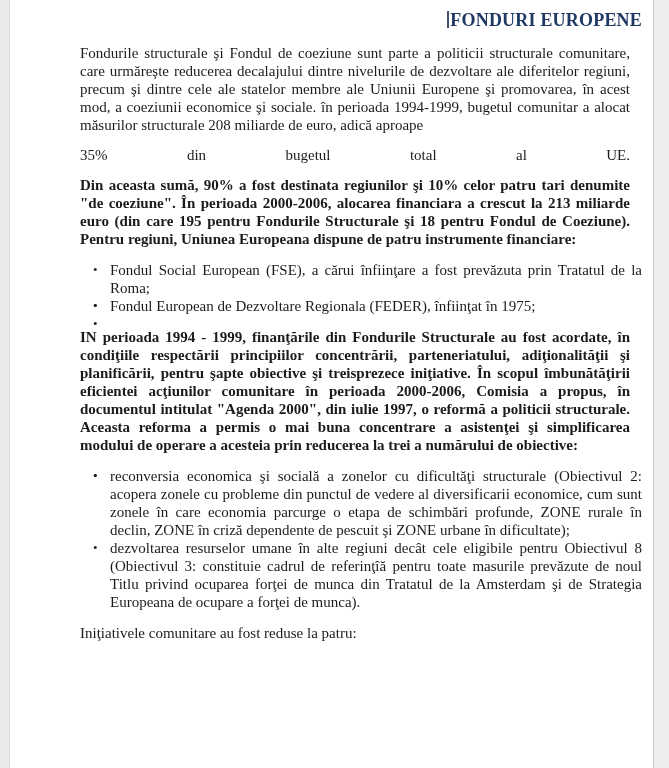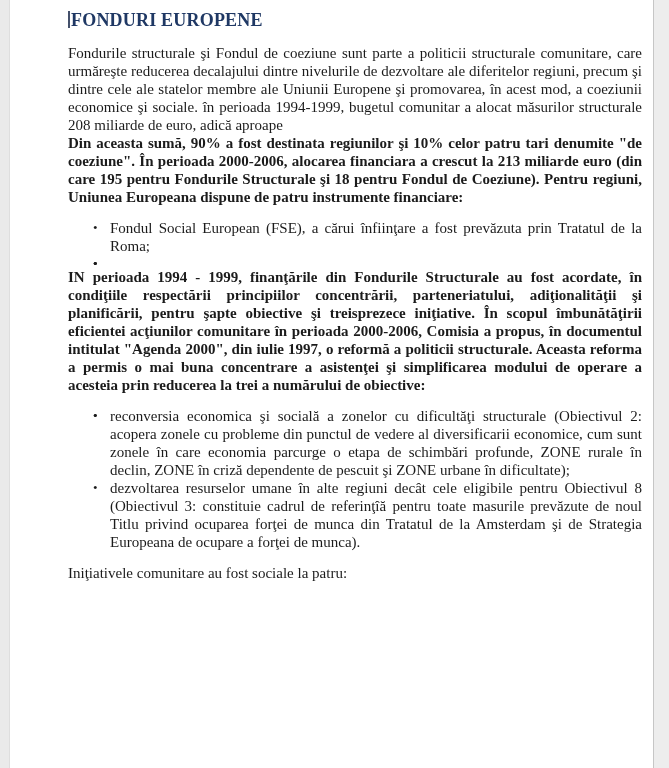--- a/index.html
+++ b/index.html
@@ -37,31 +37,32 @@
     font-size: 15px;
     line-height: 18px;
   }
   .doc-title {
     margin: 0 0 13px 0;
     font-size: 18px;
     line-height: 22px;
     font-weight: 700;
     color: #1f3864;
     letter-spacing: 0.2px;
+    text-align: right;
   }
   .caret {
     display: inline-block;
     width: 2px;
     height: 17px;
     background: #44506b;
     vertical-align: -2px;
     margin-right: 1px;
   }
   .para {
-    margin: 0;
+    margin: 12px;
     text-align: justify;
   }
   .para.block-gap {
     margin-bottom: 13px;
     font-weight: bold;
   }
   .stretch-line {
     text-align: justify;
     -moz-text-align-last: justify;
     text-align-last: justify;
@@ -87,32 +88,33 @@
 <body>
 
 <div class="edge-left"></div>
 <div class="edge-right"></div>
 
 <div class="content">
 
   <h1 class="doc-title"><span class="caret"></span><span>FONDURI EUROPENE</span></h1>
 
   <p class="para">Fondurile structurale şi Fondul de coeziune sunt parte a politicii structurale comunitare, care urmăreşte reducerea decalajului dintre nivelurile de dezvoltare ale diferitelor regiuni, precum şi dintre cele ale statelor membre ale Uniunii Europene şi promovarea, în acest mod, a coeziunii economice şi sociale. în perioada 1994-1999, bugetul comunitar a alocat măsurilor structurale 208 miliarde de euro, adică aproape</p>
+  <div class="para stretch-line">35% din bugetul total al UE.</div>
   <p class="para block-gap">Din aceasta sumă, 90% a fost destinata regiunilor şi 10% celor patru tari denumite "de coeziune". În perioada 2000-2006, alocarea financiara a crescut la 213 miliarde euro (din care 195 pentru Fondurile Structurale şi 18 pentru Fondul de Coeziune). Pentru regiuni, Uniunea Europeana dispune de patru instrumente financiare:</p>
 
   <ul class="bullets">
     <li><span class="bullet-glyph">•</span><span>Fondul Social European (FSE), a cărui înfiinţare a fost prevăzuta prin Tratatul de la Roma;</span></li>
     <li><span class="bullet-glyph">•</span></li>
-    <li><span class="bullet-glyph">•</span></li>
+    <li><span class="bullet-glyph">•</span><span>Fondul European de Dezvoltare Regionala (FEDER), înfiinţat în 1975;</span></li>
     <li><span class="bullet-glyph">•</span></li>
   </ul>
 
   <p class="para block-gap">IN perioada 1994 - 1999, finanţările din Fondurile Structurale au fost acordate, în condiţiile respectării principiilor concentrării, parteneriatului, adiţionalităţii şi planificării, pentru şapte obiective şi treisprezece iniţiative. În scopul îmbunătăţirii eficientei acţiunilor comunitare în perioada 2000-2006, Comisia a propus, în documentul intitulat "Agenda 2000", din iulie 1997, o reformă a politicii structurale. Aceasta reforma a permis o mai buna concentrare a asistenţei şi simplificarea modului de operare a acesteia prin reducerea la trei a numărului de obiective:</p>
 
   <ul class="bullets">
     <li><span class="bullet-glyph">•</span></li>
     <li><span class="bullet-glyph">•</span><span>reconversia economica şi socială a zonelor cu dificultăţi structurale (Obiectivul 2: acopera zonele cu probleme din punctul de vedere al diversificarii economice, cum sunt zonele în care economia parcurge o etapa de schimbări profunde, ZONE rurale în declin, ZONE în criză dependente de pescuit şi ZONE urbane în dificultate);</span></li>
     <li><span class="bullet-glyph">•</span><span>dezvoltarea resurselor umane în alte regiuni decât cele eligibile pentru Obiectivul 8 (Obiectivul 3: constituie cadrul de referinţîă pentru toate masurile prevăzute de noul Titlu privind ocuparea forţei de munca din Tratatul de la Amsterdam şi de Strategia Europeana de ocupare a forţei de munca).</span></li>
   </ul>
 
-  <p class="para">Iniţiativele comunitare au fost sociale la patru:</p>
+  <p class="para">Iniţiativele comunitare au fost reduse la patru:</p>
 
 </div>
 
 </body></html>

